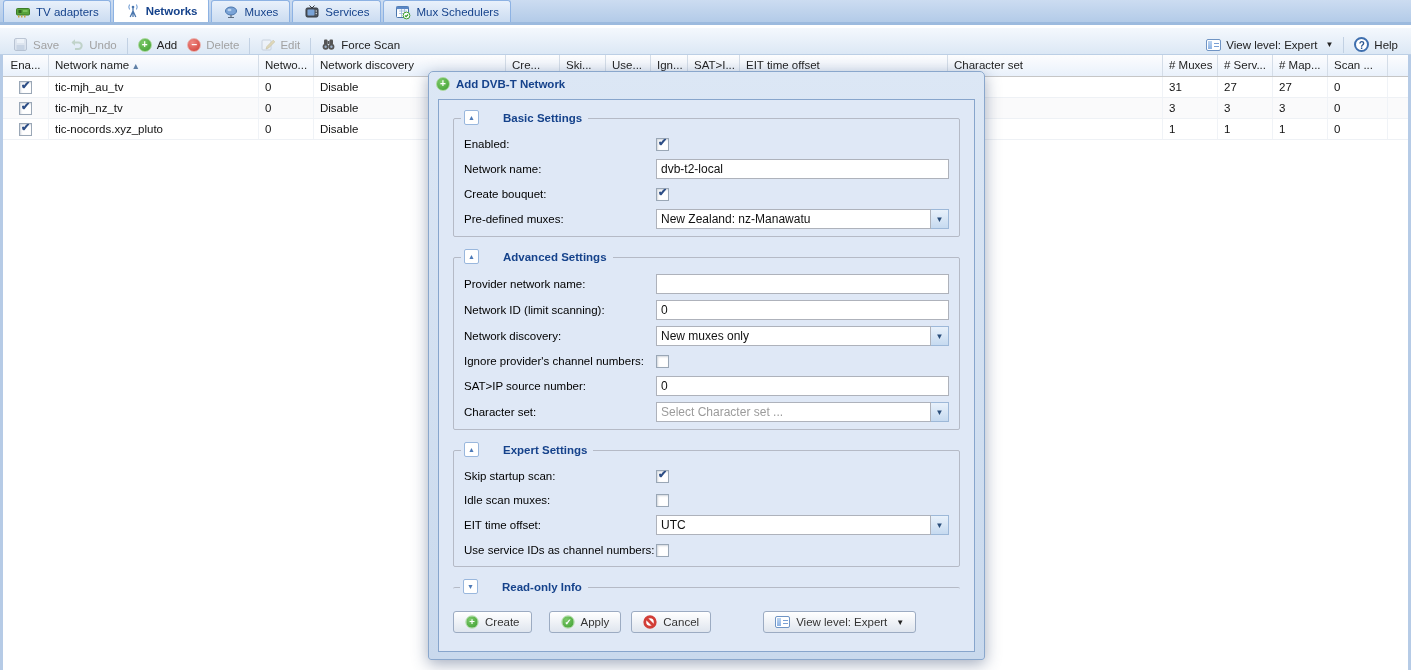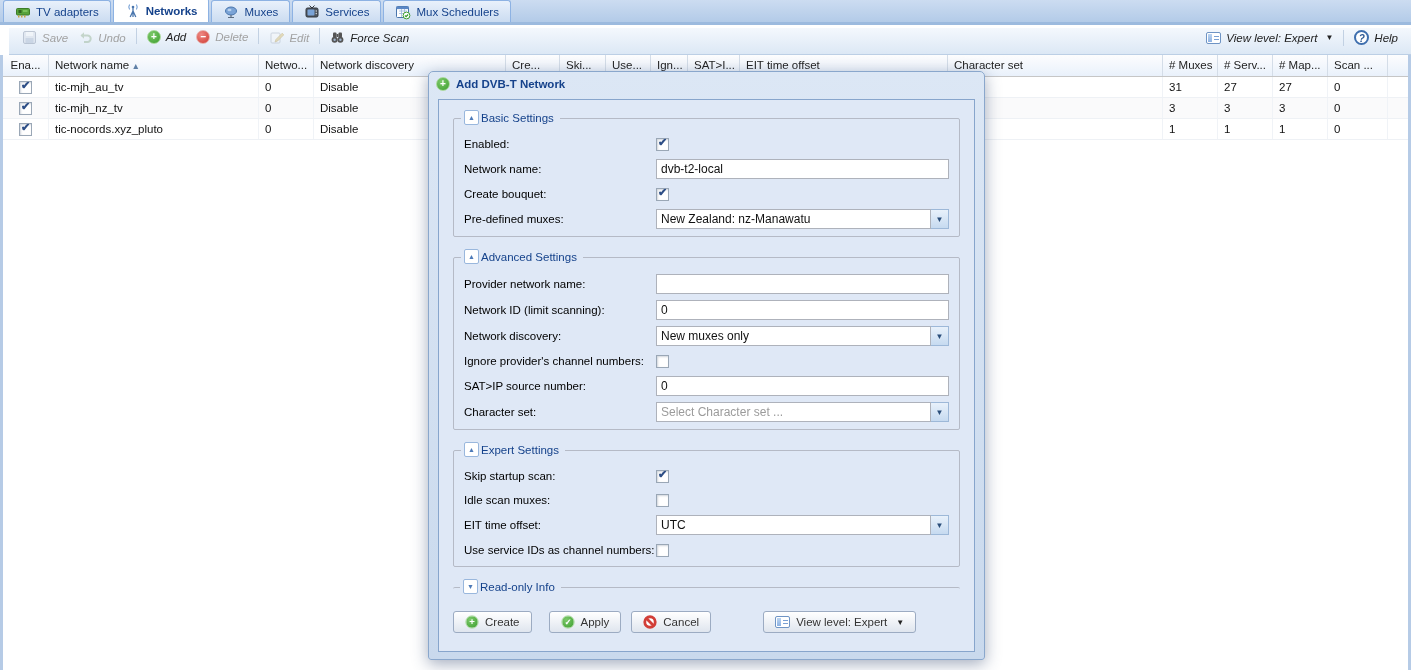--- a/index.html
+++ b/index.html
@@ -13,24 +13,24 @@
             border-bottom:3px solid #9cbade;
             display:flex; align-items:flex-end; padding-left:3px; gap:2px; }
   .tab { height:22px; display:flex; align-items:center; gap:5px; padding:0 11px;
          border:1px solid #8db2e3; border-bottom:none; border-radius:3px 3px 0 0;
          background:linear-gradient(#e9f1fb,#cbdcf1); color:#15428b; cursor:pointer;
          white-space:nowrap; }
   .tab.active { background:#fff; font-weight:bold; height:24px; }
   .ticon { width:16px; height:16px; flex:none; display:inline-block; }
 
   
-  .toolbar { position:absolute; top:28px; left:9px; right:0; height:27px;
+  .toolbar { position:absolute; top:28px; left:0; right:0; height:27px;
              background:linear-gradient(#f4f8fd,#dce8f5);
              border-bottom:1px solid #bccfe5;
-             display:flex; align-items:flex-start; padding:0 8px;font-style:italic; }
+             display:flex; align-items:flex-end; padding:0 8px; }
   .tbtn { display:flex; align-items:center; gap:5px; padding:2px 5px; border-radius:3px;
           color:#222; cursor:pointer; white-space:nowrap; }
   .tbtn.disabled { color:#a2a2a2; cursor:default; }
   .tbtn.disabled .micon { opacity:.5; }
   .tsep { width:1px; height:16px; background:#c2d1e3; margin:0 5px; }
   .tb-right { margin-left:auto; display:flex; align-items:center; }
   .micon { width:15px; height:15px; flex:none; display:inline-block; position:relative; }
 
   
   .circ { width:14px; height:14px; border-radius:50%; color:#fff; font-weight:bold;
@@ -90,21 +90,21 @@
             box-shadow:0 4px 16px rgba(50,70,110,.45); z-index:10; }
   .dtitle { height:24px; display:flex; align-items:center; gap:6px; padding:0 7px;
             font-weight:bold; color:#15428b; }
   .dpanel { position:absolute; left:9px; top:27px; right:9px; bottom:7px;
             border:1px solid #87a5cc; background:#dfe8f6; padding:6px 12px 0; overflow:hidden; }
 
   .fset { border:1px solid #b5bac6; border-radius:2px; margin:12px 2px 20px; position:relative;
           padding:13px 10px 4px; }
   .fset.collapsed { border-width:1px 0 0 0; padding:0; height:6px; margin-bottom:16px; }
   .legend { position:absolute; top:-9px; left:7px; background:#dfe8f6; padding:0 6px 0 3px;
-            display:flex; align-items:center; gap:2px; font-weight:normal; color:#15428b; }
+            display:flex; align-items:center; gap:24px; font-weight:bold; color:#15428b; }
   .ltoggle { width:15px; height:15px; background:#fff; border:1px solid #99b7dd; border-radius:2px;
              color:#4d7ab8; text-align:center; cursor:pointer; flex:none; }
   .ltoggle.up::after { content:"▲"; font-size:7px; line-height:13px; display:block; }
   .ltoggle.down::after { content:"▼"; font-size:7px; line-height:13px; display:block; }
 
   .frow { display:flex; align-items:center; height:26px; }
   .flabel { width:192px; flex:none; color:#000; }
   .fwrap { flex:1; display:flex; align-items:center; }
   .tinput { flex:1; height:20px; border:1px solid #aeb2bb; background:#fff; color:#111;
             font-size:12px; font-family:inherit; padding:0 4px; outline:none; }

